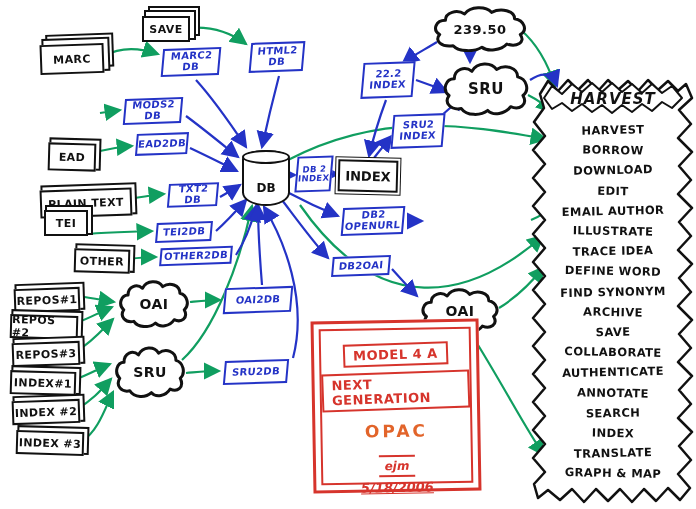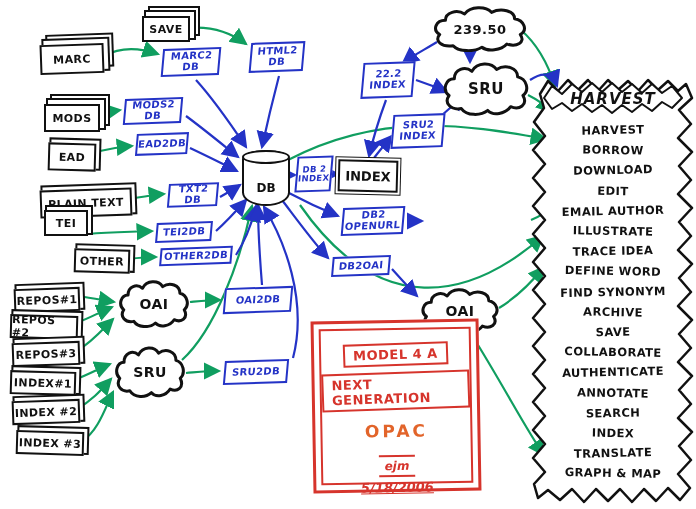--- a/index.html
+++ b/index.html
@@ -150,23 +150,20 @@
       <path d="M530,80 C542,72 552,72 557,86"></path>
     </g>
   </svg>
 
   <div class="doc-stack" style="left:142px;top:16px;width:44px;height:22px">
       <span>SAVE</span>
     </div>
   <div class="doc-stack r-neg" style="left:40px;top:44px;width:60px;height:26px">
       <span>MARC</span>
     </div>
-  <div class="doc-stack" style="left:44px;top:104px;width:52px;height:24px">
-      <span>MODS</span>
-    </div>
   <div class="doc-stack flat r-pos" style="left:48px;top:143px;width:44px;height:24px">
       <span>EAD</span>
     </div>
   <div class="doc-stack flat r-neg" style="left:40px;top:189px;width:88px;height:24px">
       <span>PLAIN TEXT</span>
     </div>
   <div class="doc-stack flat" style="left:44px;top:210px;width:40px;height:22px">
       <span>TEI</span>
     </div>
   <div class="doc-stack flat r-pos" style="left:74px;top:249px;width:52px;height:20px">

